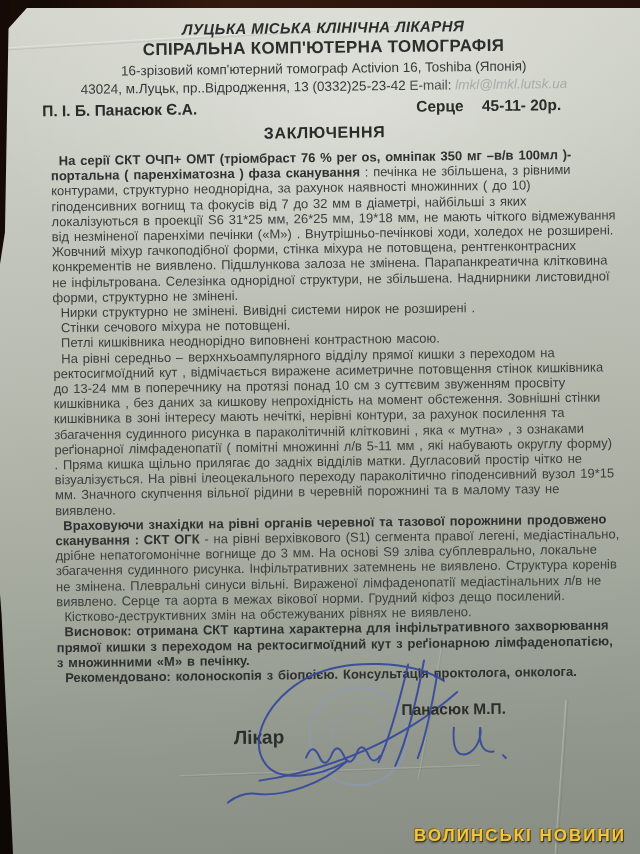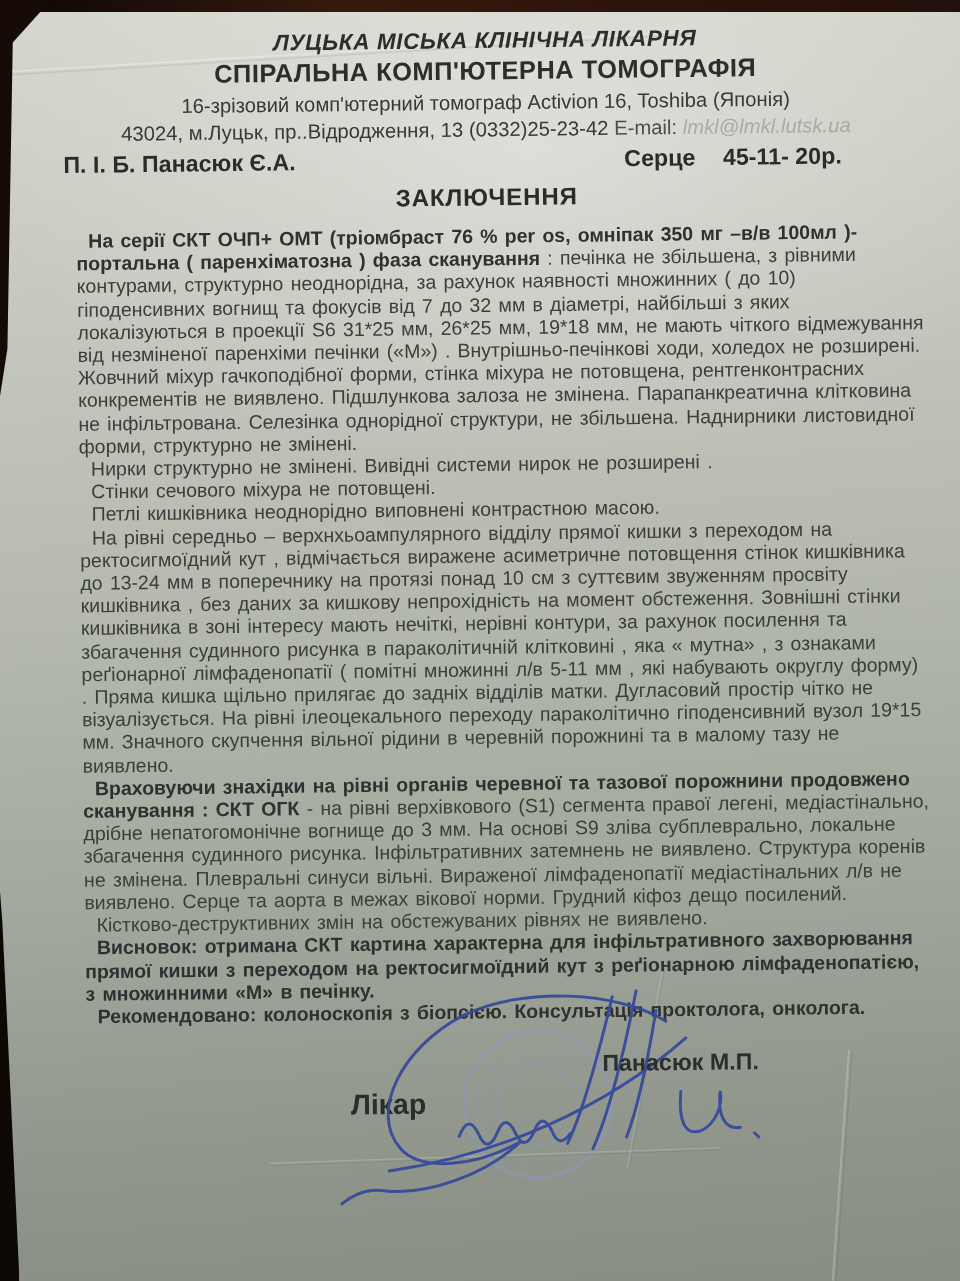--- a/index.html
+++ b/index.html
@@ -142,14 +142,15 @@
         <span class="sign-name">Панасюк М.П.</span>
       </div>
 
     </div>
 
     <div class="top-strip"></div>
     <div class="corner-dark"></div>
     <div class="left-sliver-top"></div>
     <div class="left-sliver-bottom"></div>
 
+    <div class="watermark">ВОЛИНСЬКІ НОВИНИ</div>
   </div>
 </div>
 
 </body></html>

